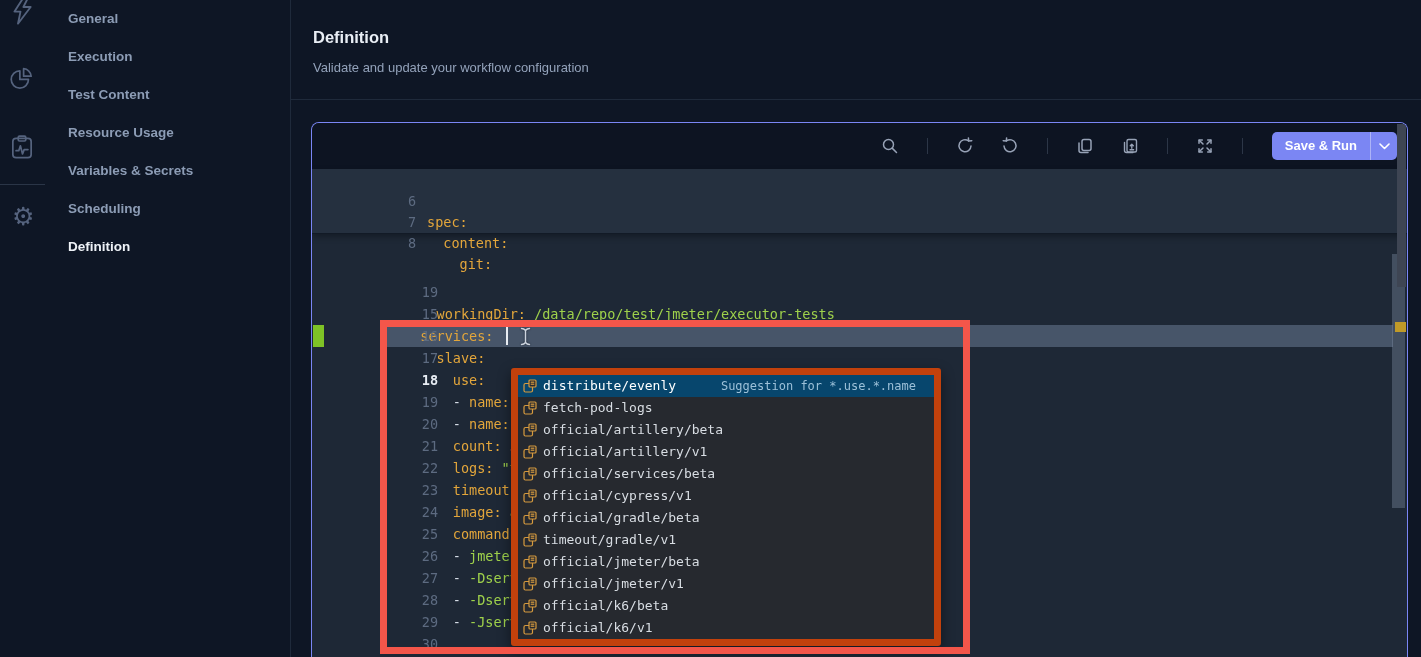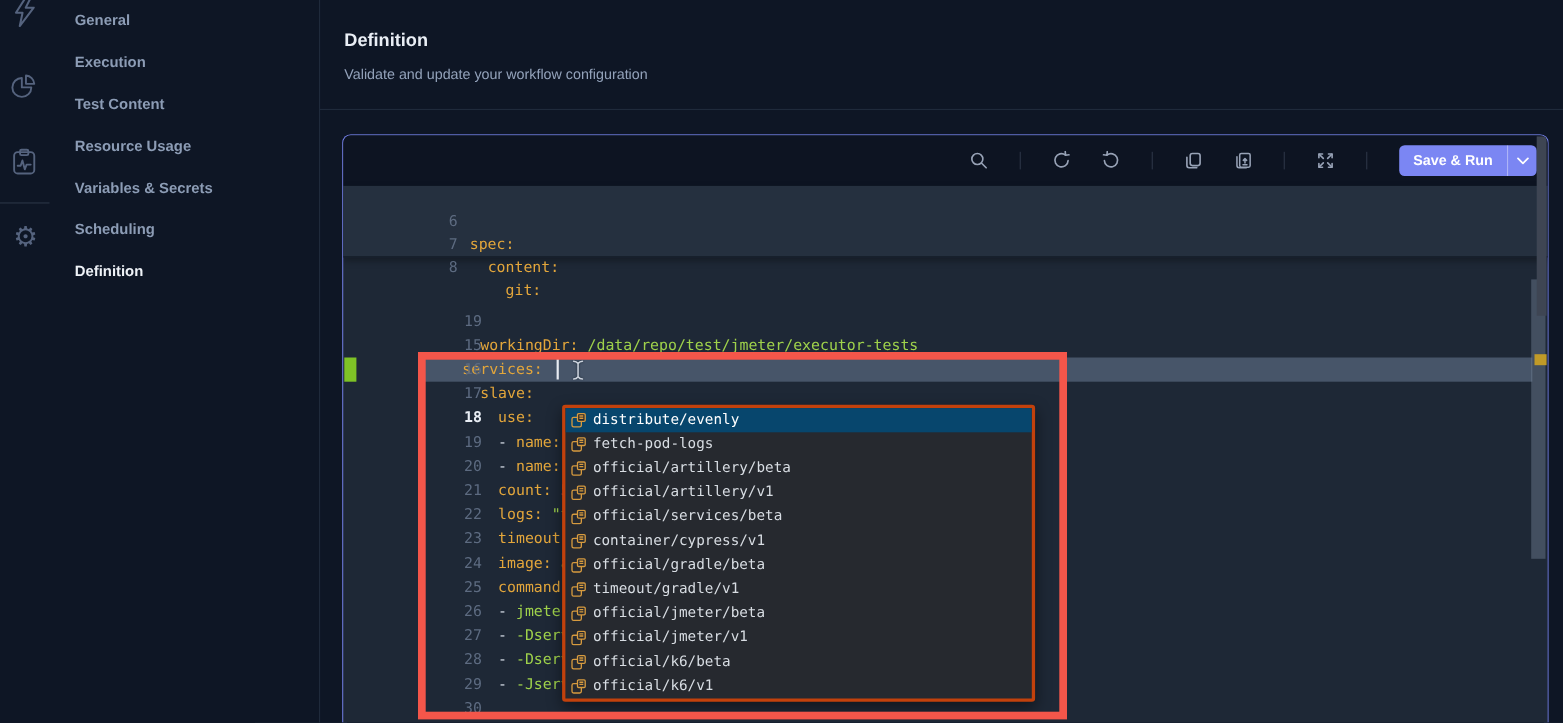--- a/index.html
+++ b/index.html
@@ -62,21 +62,21 @@
   .tk-p { color:#d5dce6; }
   .gmark { display:none; position:absolute; left:1px; top:0; width:11px; height:22px; background:#7ec226; z-index:2; }
   .gmark.show { display:block; }
   .caret { display:none; position:absolute; left:194px; top:1px; width:2px; height:19px; background:#e8ecf2; z-index:4; }
   .caret.show { display:block; }
   .ibeam { display:none; position:absolute; left:207px; top:2px; z-index:4; }
   .ibeam.show { display:block; }
 
   
   .suggest { position:absolute; left:199px; top:245px; width:430px; background:#26292f;
-             border:3px solid #c2410c; border-radius:3px; box-shadow:0 5px 14px rgba(0,0,0,.45);
+             border:7px solid #c2410c; border-radius:3px; box-shadow:0 5px 14px rgba(0,0,0,.45);
              z-index:10; overflow:hidden; }
   .sitem { display:flex; align-items:center; height:22px; padding-left:5px;
            font:13px/22px "DejaVu Sans Mono", monospace; color:#d8dde3; cursor:pointer; }
   .sitem.selected { background:#07466d; color:#ffffff; }
   .sicon { display:flex; margin-right:6px; }
   .sdetail { margin-left:auto; padding-right:18px; font-size:12px; color:#9cc0d8; }
   .sscroll { position:absolute; top:1px; right:1px; width:9px; height:163px; background:#3e4553; z-index:11; }
 
   
   .escroll { position:absolute; right:2px; top:131px; width:13px; height:254px;
@@ -370,20 +370,21 @@
       <div class="sitem selected">
         <span class="sicon">
           <svg width="14" height="14" viewBox="0 0 14 14" fill="none" stroke="#d79b3f" stroke-width="1.2" stroke-linejoin="round">
             <rect x="1" y="4.5" width="8.5" height="8.5" rx="1.5"></rect>
             <rect x="6" y="1" width="7" height="7" rx="1" fill="#26292f"></rect>
             <line x1="7.7" y1="3.2" x2="11.3" y2="3.2"></line>
             <line x1="7.7" y1="5.2" x2="11.3" y2="5.2"></line>
           </svg>
         </span>
         <span class="slabel">distribute/evenly</span>
+        <span class="sdetail">Suggestion for *.use.*.name</span>
       </div>
 
       <div class="sitem">
         <span class="sicon">
           <svg width="14" height="14" viewBox="0 0 14 14" fill="none" stroke="#d79b3f" stroke-width="1.2" stroke-linejoin="round">
             <rect x="1" y="4.5" width="8.5" height="8.5" rx="1.5"></rect>
             <rect x="6" y="1" width="7" height="7" rx="1" fill="#26292f"></rect>
             <line x1="7.7" y1="3.2" x2="11.3" y2="3.2"></line>
             <line x1="7.7" y1="5.2" x2="11.3" y2="5.2"></line>
           </svg>
@@ -433,21 +434,21 @@
 
       <div class="sitem">
         <span class="sicon">
           <svg width="14" height="14" viewBox="0 0 14 14" fill="none" stroke="#d79b3f" stroke-width="1.2" stroke-linejoin="round">
             <rect x="1" y="4.5" width="8.5" height="8.5" rx="1.5"></rect>
             <rect x="6" y="1" width="7" height="7" rx="1" fill="#26292f"></rect>
             <line x1="7.7" y1="3.2" x2="11.3" y2="3.2"></line>
             <line x1="7.7" y1="5.2" x2="11.3" y2="5.2"></line>
           </svg>
         </span>
-        <span class="slabel">container/cypress/v1</span>
+        <span class="slabel">official/cypress/v1</span>
         <span class="sdetail"></span>
       </div>
 
       <div class="sitem">
         <span class="sicon">
           <svg width="14" height="14" viewBox="0 0 14 14" fill="none" stroke="#d79b3f" stroke-width="1.2" stroke-linejoin="round">
             <rect x="1" y="4.5" width="8.5" height="8.5" rx="1.5"></rect>
             <rect x="6" y="1" width="7" height="7" rx="1" fill="#26292f"></rect>
             <line x1="7.7" y1="3.2" x2="11.3" y2="3.2"></line>
             <line x1="7.7" y1="5.2" x2="11.3" y2="5.2"></line>

